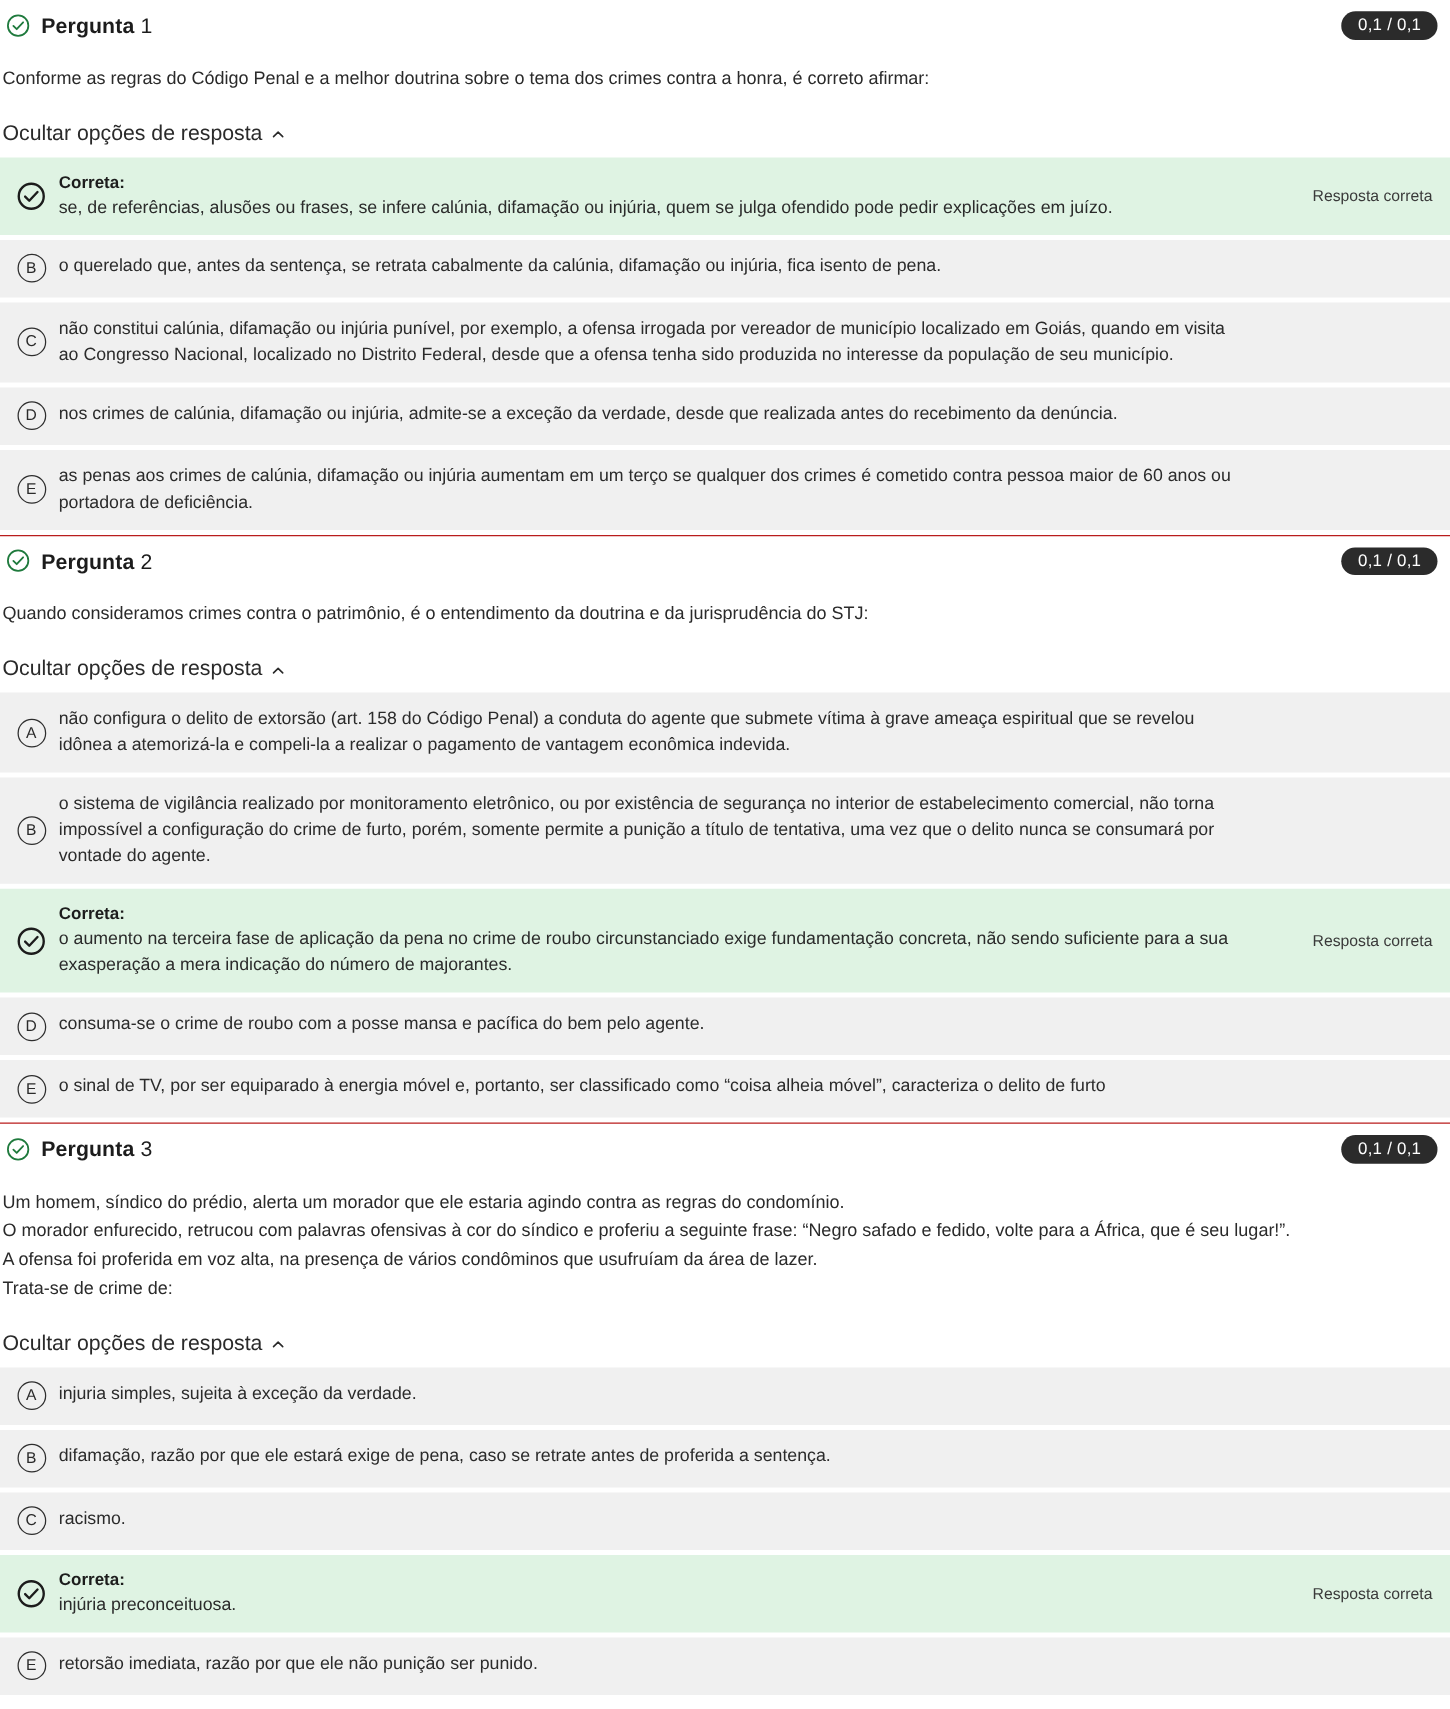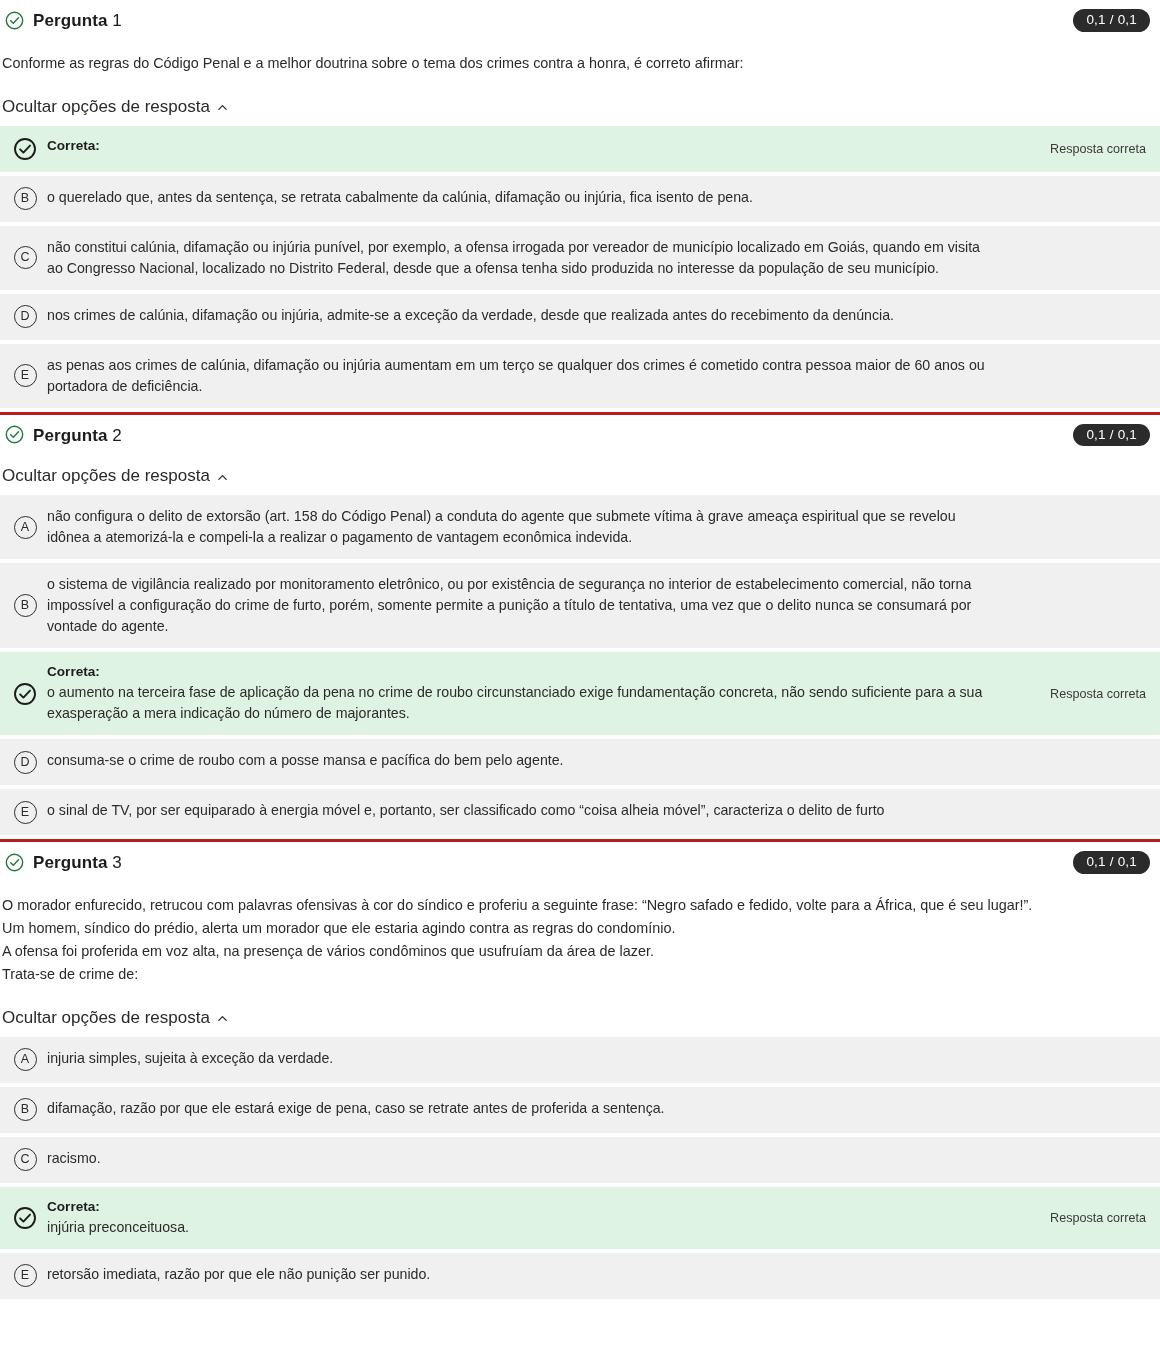--- a/index.html
+++ b/index.html
@@ -19,21 +19,21 @@
     width: 1160px;
     padding: 0;
   }
 
   
   .question {
     position: relative;
     padding: 0 0 0 0;
   }
   .question + .question .q-header {
-    border-top: 3px solid #b91c1c;
+    border-top: 1px solid #b91c1c;
   }
 
   .q-header {
     display: flex;
     align-items: center;
     justify-content: space-between;
     padding: 9px 10px 8px 5px;
     min-height: 30px;
   }
   .q-header-left {
@@ -201,20 +201,21 @@
           <div class="opt-marker">
             <span class="icon-check-dark">
               <svg viewBox="0 0 24 24" width="24" height="24" aria-hidden="true">
                 <circle cx="12" cy="12" r="10" fill="none" stroke="#1c1c1c" stroke-width="1.9"></circle>
                 <path d="M7.1 12.3 L10.4 15.6 L17 8.6" fill="none" stroke="#1c1c1c" stroke-width="1.9" stroke-linecap="round" stroke-linejoin="round"></path>
               </svg>
             </span>
           </div>
           <div class="opt-body">
             <div class="opt-correct-label">Correta:</div>
+            <div class="opt-text">se, de referências, alusões ou frases, se infere calúnia, difamação ou injúria, quem se julga ofendido pode pedir explicações em juízo.</div>
           </div>
           <div class="opt-feedback">Resposta correta</div>
         </div>
         <div class="option">
           <div class="opt-marker">
             <span class="letter-circle">B</span>
           </div>
           <div class="opt-body">
             <div class="opt-text">o querelado que, antes da sentença, se retrata cabalmente da calúnia, difamação ou injúria, fica isento de pena.</div>
           </div>
@@ -252,20 +253,22 @@
         <div class="q-header-left">
           <span class="icon-check-green">
             <svg viewBox="0 0 20 20" width="19" height="19" aria-hidden="true">
               <circle cx="10" cy="10" r="8.6" fill="none" stroke="#1f7a3d" stroke-width="1.5"></circle>
               <path d="M6 10.2 L8.8 13 L14.2 7.2" fill="none" stroke="#1f7a3d" stroke-width="1.5" stroke-linecap="round" stroke-linejoin="round"></path>
             </svg>
           </span>
           <div class="q-title"><span>Pergunta</span> <span class="num">2</span></div>
         </div>
         <div class="score-badge">0,1 / 0,1</div>
+      </div><div class="q-stem">
+        <p>Quando consideramos crimes contra o patrimônio, é o entendimento da doutrina e da jurisprudência do STJ:</p>
       </div><div class="toggle-options">
         <span>Ocultar opções de resposta</span>
         <span class="chevron-up">
           <svg viewBox="0 0 12 12" width="11" height="11" aria-hidden="true">
             <path d="M2 8 L6 4 L10 8" fill="none" stroke="#2a2a2a" stroke-width="1.4" stroke-linecap="round" stroke-linejoin="round"></path>
           </svg>
         </span>
       </div><div class="options">
         <div class="option">
           <div class="opt-marker">
@@ -324,22 +327,22 @@
           <span class="icon-check-green">
             <svg viewBox="0 0 20 20" width="19" height="19" aria-hidden="true">
               <circle cx="10" cy="10" r="8.6" fill="none" stroke="#1f7a3d" stroke-width="1.5"></circle>
               <path d="M6 10.2 L8.8 13 L14.2 7.2" fill="none" stroke="#1f7a3d" stroke-width="1.5" stroke-linecap="round" stroke-linejoin="round"></path>
             </svg>
           </span>
           <div class="q-title"><span>Pergunta</span> <span class="num">3</span></div>
         </div>
         <div class="score-badge">0,1 / 0,1</div>
       </div><div class="q-stem">
+        <p>Um homem, síndico do prédio, alerta um morador que ele estaria agindo contra as regras do condomínio.</p>
         <p>O morador enfurecido, retrucou com palavras ofensivas à cor do síndico e proferiu a seguinte frase: “Negro safado e fedido, volte para a África, que é seu lugar!”.</p>
-        <p>Um homem, síndico do prédio, alerta um morador que ele estaria agindo contra as regras do condomínio.</p>
         <p>A ofensa foi proferida em voz alta, na presença de vários condôminos que usufruíam da área de lazer.</p>
         <p>Trata-se de crime de:</p>
       </div><div class="toggle-options">
         <span>Ocultar opções de resposta</span>
         <span class="chevron-up">
           <svg viewBox="0 0 12 12" width="11" height="11" aria-hidden="true">
             <path d="M2 8 L6 4 L10 8" fill="none" stroke="#2a2a2a" stroke-width="1.4" stroke-linecap="round" stroke-linejoin="round"></path>
           </svg>
         </span>
       </div><div class="options">

